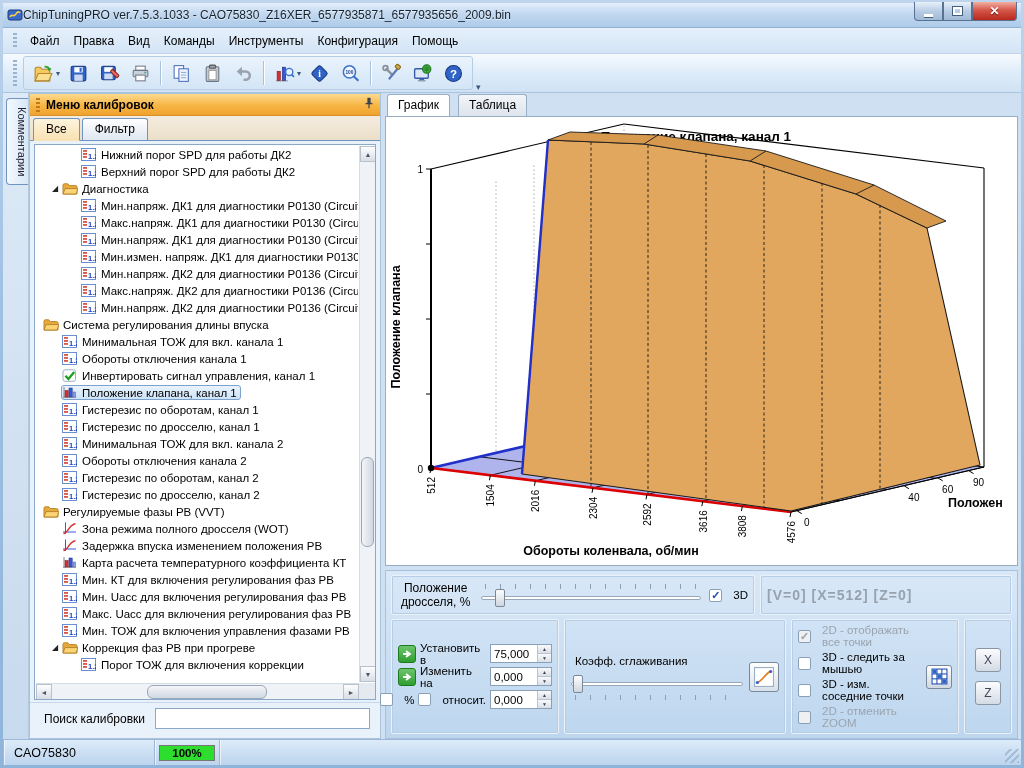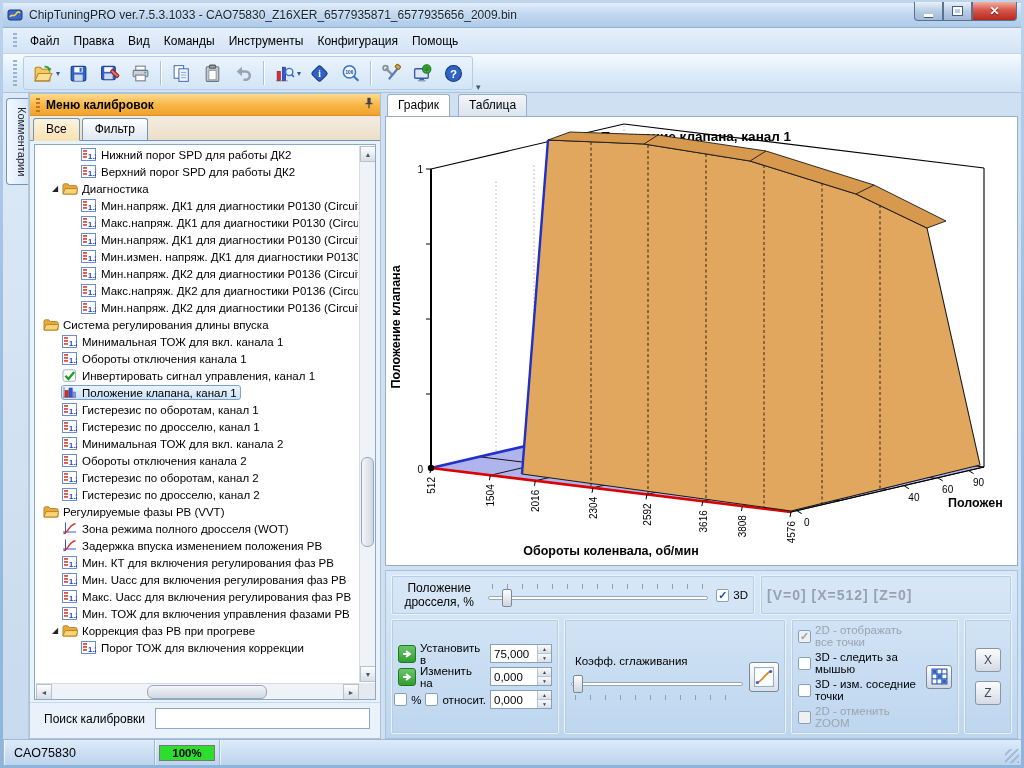--- a/index.html
+++ b/index.html
@@ -1,21 +1,21 @@
 <!DOCTYPE html>
 <html lang="ru"><head>
 <meta charset="utf-8">
 <style>
   * { margin:0; padding:0; box-sizing:border-box; }
   html,body { width:1024px; height:768px; overflow:hidden;
     font-family:"Liberation Sans", sans-serif; font-size:12px; color:#000; }
   #win { position:absolute; inset:0; background:linear-gradient(180deg,#bdd4ec,#9fc0e2 40%,#8fb4da);
     padding:3px; display:flex; flex-direction:column; }
   
-  #titlebar { height:25px; display:flex; align-items:center; gap:6px; padding:10px 4px;
+  #titlebar { height:25px; display:flex; align-items:center; padding:10px 4px;
     background:linear-gradient(180deg,#e3eefb,#c2d8f0 45%,#aecbe9);
     border-bottom:1px solid #8fb0d2; position:relative; }
   #app-icon { width:16px; height:16px; flex:0 0 auto; }
   #title-text { font-size:12px; color:#15212e; white-space:nowrap; overflow:hidden; text-shadow:0 1px 1px #ffffffb0; }
   #win-buttons { position:absolute; right:4px; top:-1px; display:flex; }
   .winbtn { width:29px; height:19px; border:1px solid #5a7292; border-top:none;
     background:linear-gradient(180deg,#e8f1fa,#b9cde4 50%,#9fb9d6); display:flex; align-items:center;
     justify-content:center; color:#fff; }
   .winbtn.close { width:45px; background:linear-gradient(180deg,#f2b0a2,#d6564a 45%,#b8281e);
     border-bottom-right-radius:4px; font-weight:bold; }
@@ -108,21 +108,21 @@
   #grp-throttle { flex:1; height:40px; display:flex; align-items:center; gap:8px; }
   #grp-readout { width:252px; height:40px; display:flex; align-items:center; }
   #readout { font-size:14px; font-weight:bold; color:#98a2ae; letter-spacing:1px; }
   .slider { position:relative; height:18px; }
   .slider .track { position:absolute; left:0; right:0; top:7px; height:4px; background:#fff;
     border:1px solid #98a8b8; border-radius:2px; }
   .slider .thumb { position:absolute; top:0; width:10px; height:18px;
     background:linear-gradient(180deg,#fdfdfd,#cfd6de); border:1px solid #788898; border-radius:2px; }
   .ticks { height:5px; background:repeating-linear-gradient(90deg,#8aa0b6 0 1px,transparent 1px 15px); }
   #throttle-slider { width:220px; }
-  .cb { display:flex; align-items:center; gap:4px; font-size:11.5px; }
+  .cb { display:flex; align-items:center; gap:11px; font-size:11.5px; }
   .cb .box { width:13px; height:13px; background:#fff; border:1px solid #8aa0b8; border-radius:2px;
     display:flex; align-items:center; justify-content:center; font-size:11px; line-height:1; color:#2050b0; flex:0 0 auto; }
   .cb.checked .box::before { content:"✓"; font-weight:bold; }
   .cb.disabled .box { background:#eef0f2; color:#9aa4ae; }
   .cb.disabled .lbl { color:#9aa4ae; }
   #grp-set { width:168px; display:flex; flex-direction:column; gap:3px; justify-content:center; }
   .set-line { display:flex; align-items:center; gap:4px; height:20px; }
   .green-btn { width:18px; height:18px; border:1px solid #1e7a1e; border-radius:3px;
     background:linear-gradient(180deg,#6cc56c,#2f9e2f); display:flex; align-items:center; justify-content:center; }
   .set-line .lbl { flex:1; font-size:11.5px; }
@@ -665,20 +665,35 @@
               <span style="width: 25px; flex: 0 0 auto;"></span>
               <span class="tlabel-wrap">
                 <span class="ticn">
                   <svg width="15" height="13" viewBox="0 0 15 13">
                     <line x1="3.5" y1="0.5" x2="3.5" y2="12" stroke="#3858d8"></line>
                     <line x1="1" y1="10" x2="14" y2="10" stroke="#3858d8"></line>
                     <path d="M1.5 11.5C6 11.5 7 2.5 13.5 1.8" stroke="#d83030" stroke-width="1.5" fill="none"></path>
                   </svg>
                 </span>
                 <span class="tlabel">Задержка впуска изменением положения РВ</span>
+              </span>
+            </div>
+            <div class="trow">
+              <span style="width: 25px; flex: 0 0 auto;"></span>
+              <span class="tlabel-wrap">
+                <span class="ticn">
+                  <svg width="15" height="13" viewBox="0 0 15 13">
+                    <line x1="2" y1="1" x2="2" y2="12" stroke="#888"></line>
+                    <line x1="1" y1="11.2" x2="14" y2="11.2" stroke="#888"></line>
+                    <rect x="3" y="4.5" width="3.2" height="6.5" fill="#d83030" stroke="#801818" stroke-width="0.5"></rect>
+                    <rect x="7" y="2" width="3.2" height="9" fill="#3858d8" stroke="#1a2a80" stroke-width="0.5"></rect>
+                    <rect x="11" y="6" width="2.6" height="5" fill="#8aa0e8" stroke="#4a5ab0" stroke-width="0.5"></rect>
+                  </svg>
+                </span>
+                <span class="tlabel">Карта расчета температурного коэффициента КТ</span>
               </span>
             </div>
             <div class="trow">
               <span style="width: 25px; flex: 0 0 auto;"></span>
               <span class="tlabel-wrap">
                 <span class="ticn">
                   <svg width="15" height="13" viewBox="0 0 15 13">
                     <rect x="0.5" y="0.5" width="14" height="12" fill="#fff" stroke="#6a8fd0"></rect>
                     <rect x="2" y="2.2" width="4" height="1.5" fill="#d03020"></rect>
                     <rect x="2" y="5.2" width="4" height="1.5" fill="#d03020"></rect>

